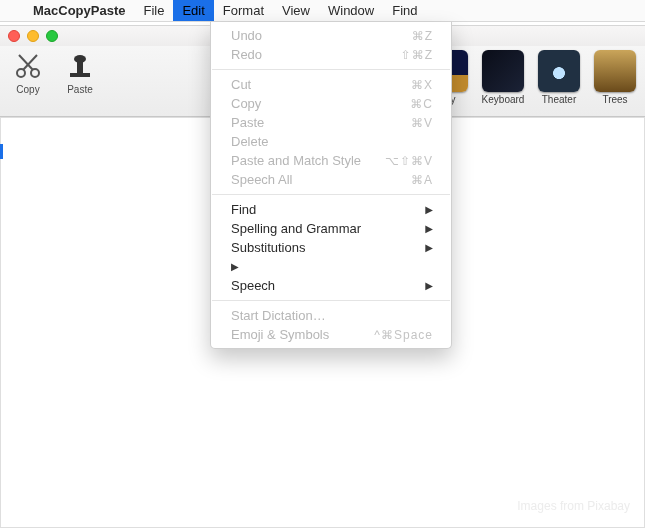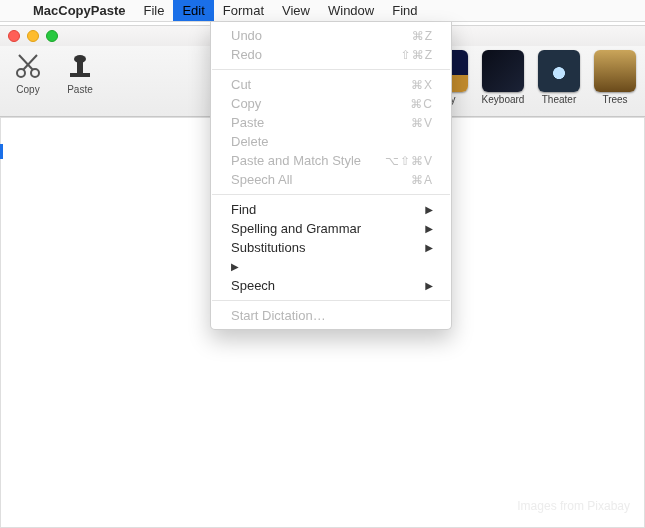--- a/index.html
+++ b/index.html
@@ -168,13 +168,17 @@
       <span class="arw">▶</span>
     </div>
     <div class="drow">
       <span>Speech</span>
       <span class="arw">▶</span>
     </div>
     <div class="dsep"></div>
     <div class="drow dis">
       <span>Start Dictation…</span>
     </div>
+    <div class="drow dis">
+      <span>Emoji &amp; Symbols</span>
+      <span class="sc">^⌘Space</span>
+    </div>
   </div>
 
 </body></html>

